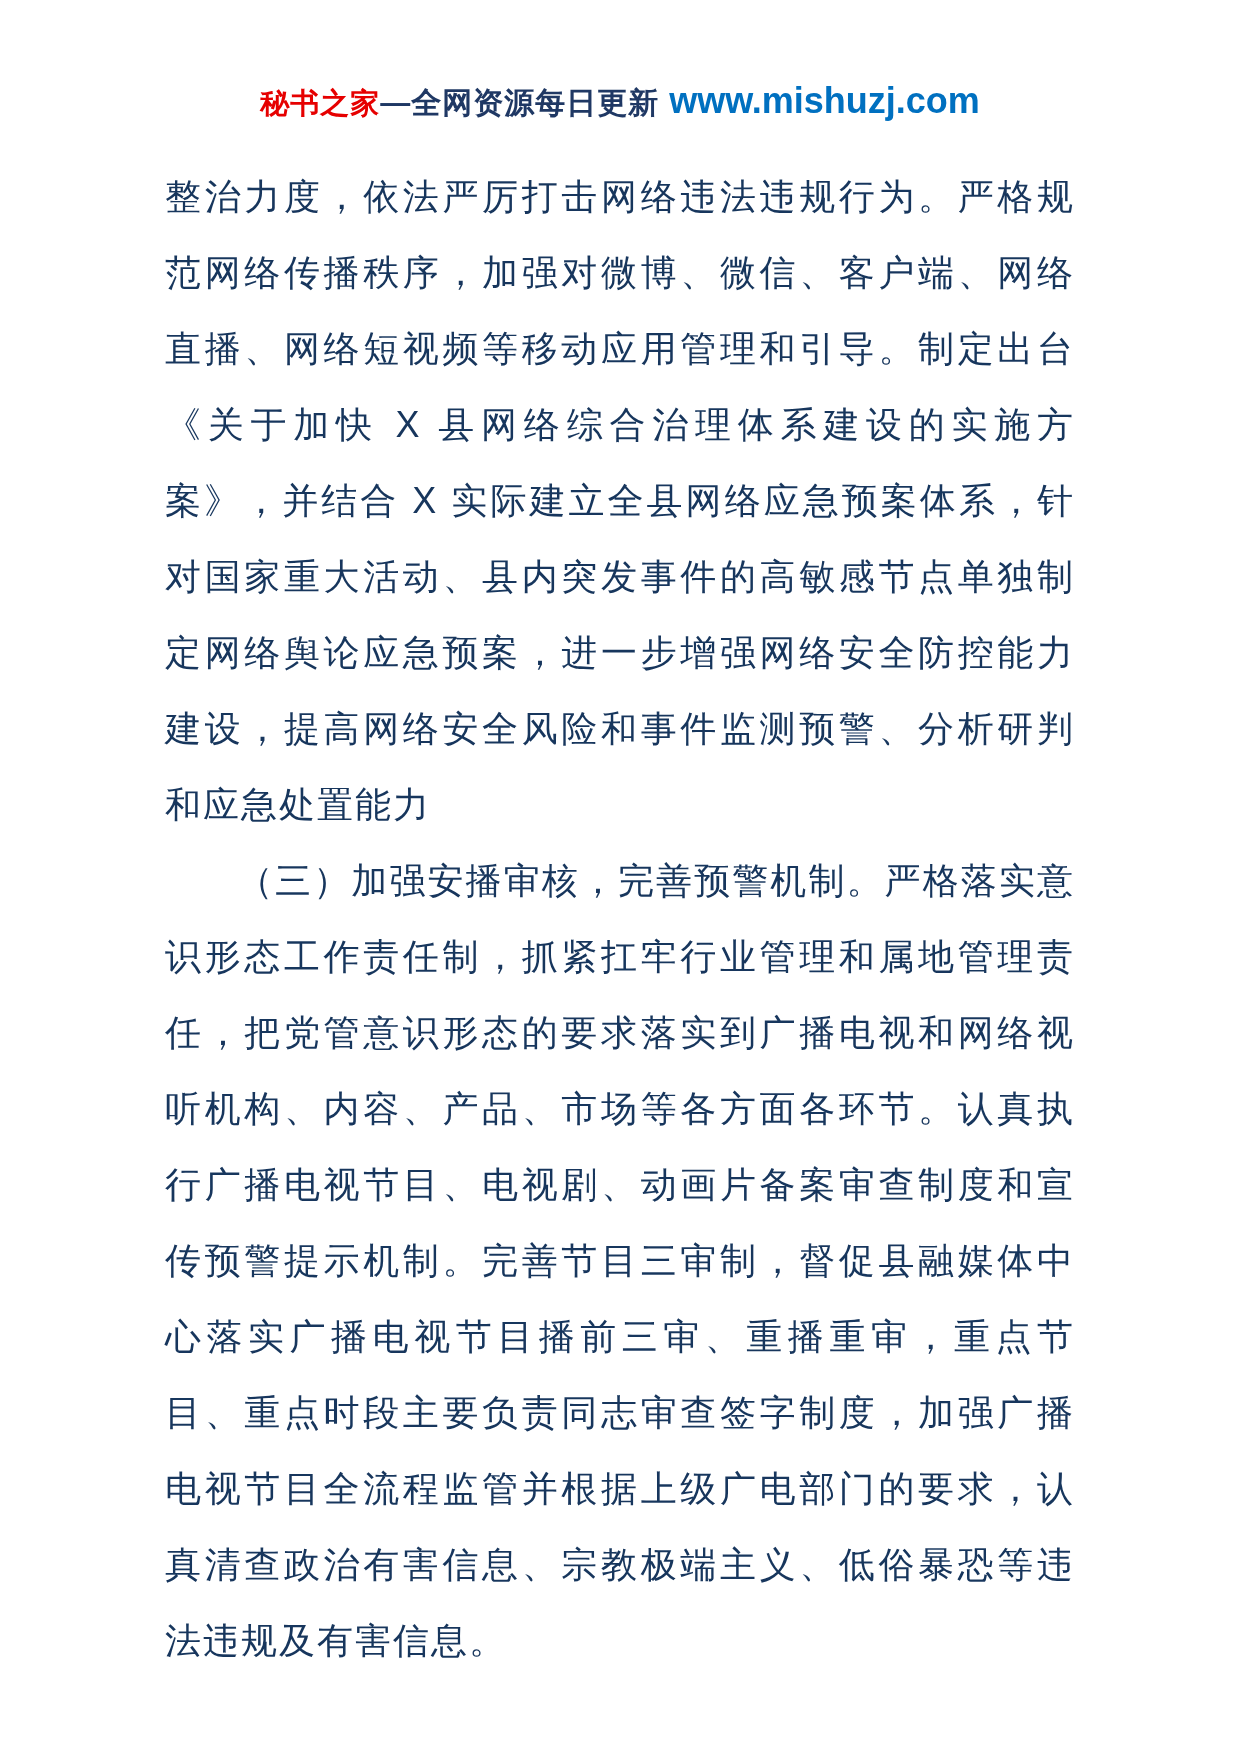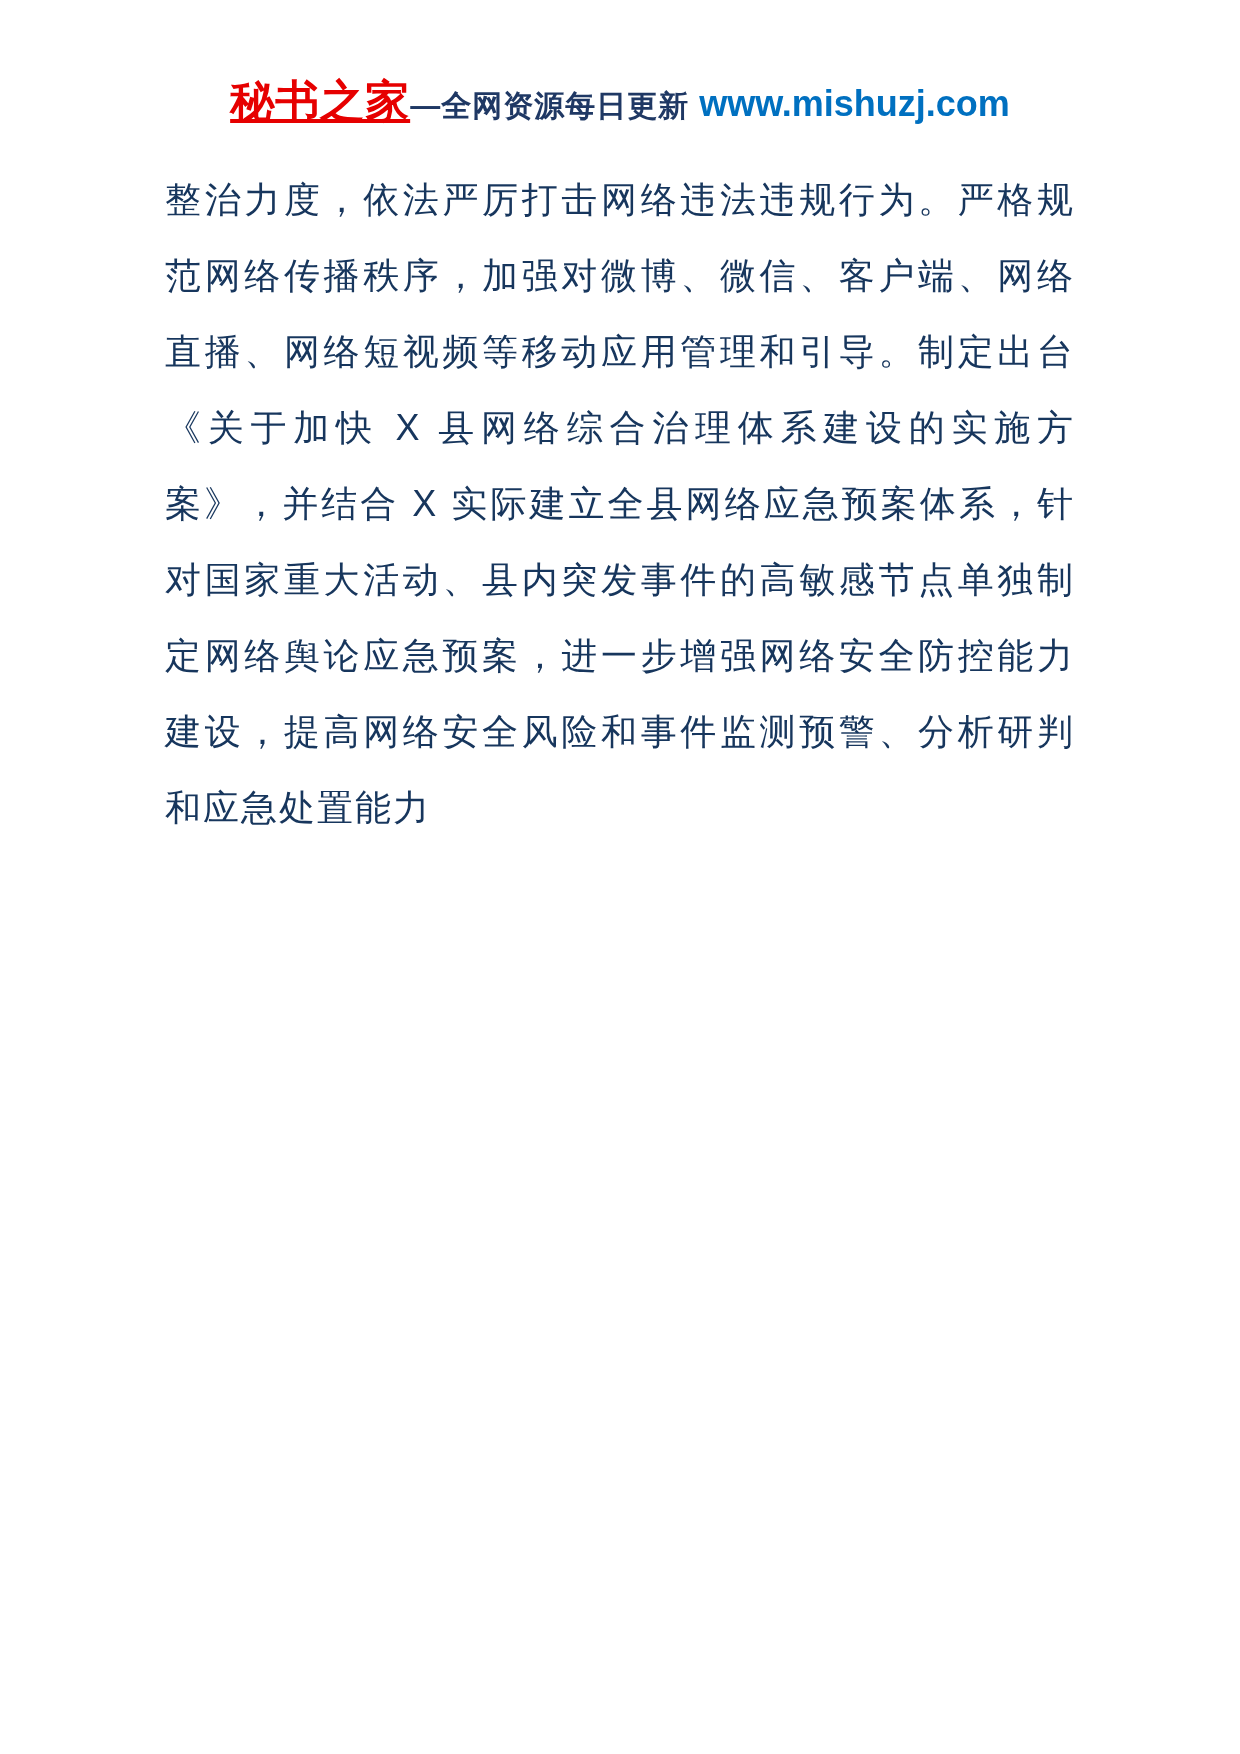--- a/index.html
+++ b/index.html
@@ -20,24 +20,23 @@
     overflow:hidden;
   }
   .header{
     text-align:center;
     white-space:nowrap;
     margin-bottom:28px;
     line-height:46px;
   }
   .brand{
     color:var(--brand-color);
-    font-size:44px;
+    font-size:29px;
     font-weight:bold;
     letter-spacing:1px;
-    text-decoration:underline;
   }
   .tagline{
     color:var(--tagline-color);
     font-size:30px;
     font-weight:bold;
     letter-spacing:1px;
   }
   .url{
     color:var(--url-color);
     font-size:36px;
@@ -66,15 +65,16 @@
 <body>
 
 <div class="page">
 
   <div class="header">
     <span class="brand">秘书之家</span><span class="tagline">—全网资源每日更新</span><a class="url">www.mishuzj.com</a>
   </div>
 
   <div class="doc-body">
     <p class="para">整治力度，依法严厉打击网络违法违规行为。严格规范网络传播秩序，加强对微博、微信、客户端、网络直播、网络短视频等移动应用管理和引导。制定出台《关于加快 X 县网络综合治理体系建设的实施方案》，并结合 X 实际建立全县网络应急预案体系，针对国家重大活动、县内突发事件的高敏感节点单独制定网络舆论应急预案，进一步增强网络安全防控能力建设，提高网络安全风险和事件监测预警、分析研判和应急处置能力</p>
+    <p class="para indent">（三）加强安播审核，完善预警机制。严格落实意识形态工作责任制，抓紧扛牢行业管理和属地管理责任，把党管意识形态的要求落实到广播电视和网络视听机构、内容、产品、市场等各方面各环节。认真执行广播电视节目、电视剧、动画片备案审查制度和宣传预警提示机制。完善节目三审制，督促县融媒体中心落实广播电视节目播前三审、重播重审，重点节目、重点时段主要负责同志审查签字制度，加强广播电视节目全流程监管并根据上级广电部门的要求，认真清查政治有害信息、宗教极端主义、低俗暴恐等违法违规及有害信息。</p>
   </div>
 
 </div>
 
 </body></html>

